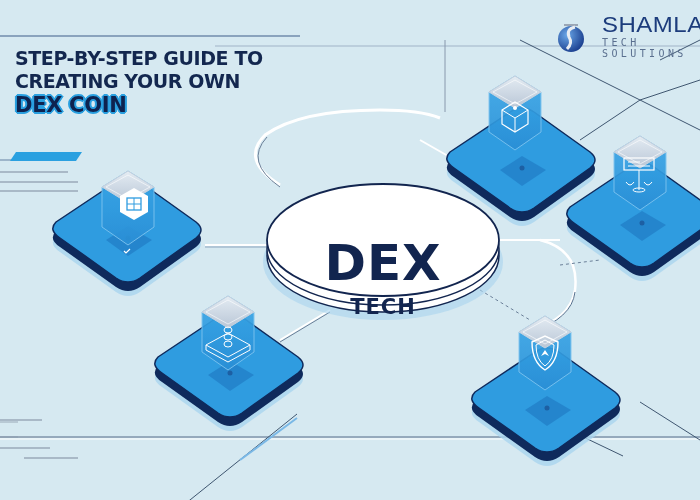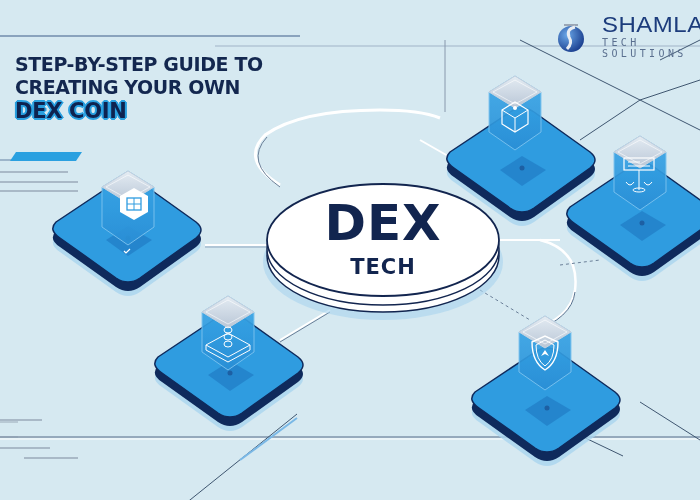--- a/index.html
+++ b/index.html
@@ -1,40 +1,40 @@
 <!DOCTYPE html>
 <html><head>
 <meta charset="utf-8">
 <style>
   * { margin: 0; padding: 0; box-sizing: border-box; }
   html, body { width: 700px; height: 500px; overflow: hidden; }
   body { background: #d6e9f1; font-family: "DejaVu Sans", sans-serif; position: relative; }
   .canvas { position: absolute; left: 0; top: 0; width: 700px; height: 500px; }
   .bg-svg { position: absolute; left: 0; top: 0; }
-  .headline { position: absolute; left: 15px; top: 53px; }
+  .headline { position: absolute; left: 15px; top: 47px; }
   .headline .line {
     font-family: "DejaVu Sans", sans-serif; font-weight: bold; color: #13274f;
     font-size: 19px; line-height: 23px; letter-spacing: -0.4px; white-space: nowrap;
     transform: scaleY(1.05); transform-origin: left;
   }
   .headline .accent {
     font-size: 21px; line-height: 25px; color: #0e2350; letter-spacing: -0.3px;
     text-shadow: 0 0 0 #2aa0e0, 1px 1px 0 #2aa0e0, -1px -1px 0 #2aa0e0, 1px -1px 0 #2aa0e0, -1px 1px 0 #2aa0e0, 2px 0 0 #2aa0e0, -2px 0 0 #2aa0e0, 0 2px 0 #2aa0e0, 0 -2px 0 #2aa0e0;
   }
   .logo { position: absolute; left: 556px; top: 14px; display: flex; align-items: center; }
   .logo .mark { width: 30px; height: 32px; position: relative; }
   .logo .words { margin-left: 16px; display: flex; flex-direction: column; }
   .logo .brand {
     font-family: "Liberation Sans", sans-serif; font-size: 24px; color: #1c3c7c; line-height: 22px;
     letter-spacing: 0.5px; transform: scaleY(0.9);
   }
   .logo .tag {
     font-family: "DejaVu Sans Mono", monospace; font-size: 10px; color: #5a6f8f; letter-spacing: 3.4px; margin-top: 1px;
   }
-  .coin-text { position: absolute; left: 268px; width: 230px; text-align: center; color: #12254f; }
+  .coin-text { position: absolute; left: 268px; width: 230px; text-align: center; color: #12254f; margin-top: 40px; }
   .coin-main { top: 195px; font-size: 50px; font-weight: bold; letter-spacing: 1px; font-family: "DejaVu Sans", sans-serif; line-height: 56px; }
   .coin-sub { top: 255px; font-size: 21px; font-weight: bold; letter-spacing: 1px; font-family: "DejaVu Sans", sans-serif; }
 </style>
 </head>
 <body>
 
 <div class="canvas">
 
   <svg class="bg-svg" width="700" height="500" viewBox="0 0 700 500">
     <defs>

